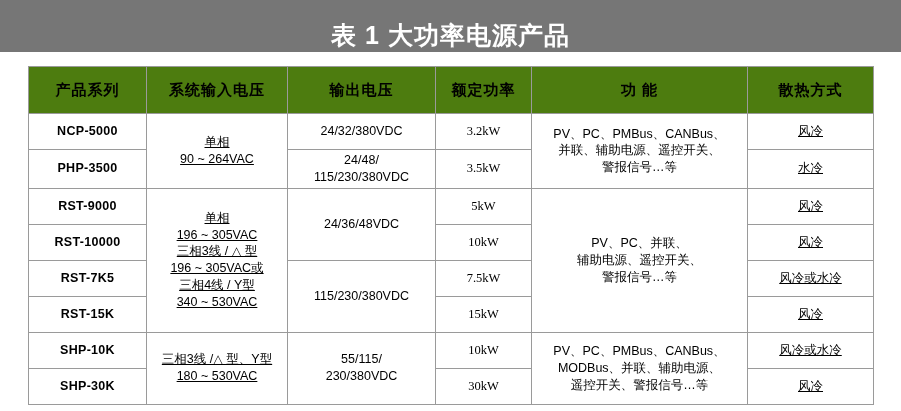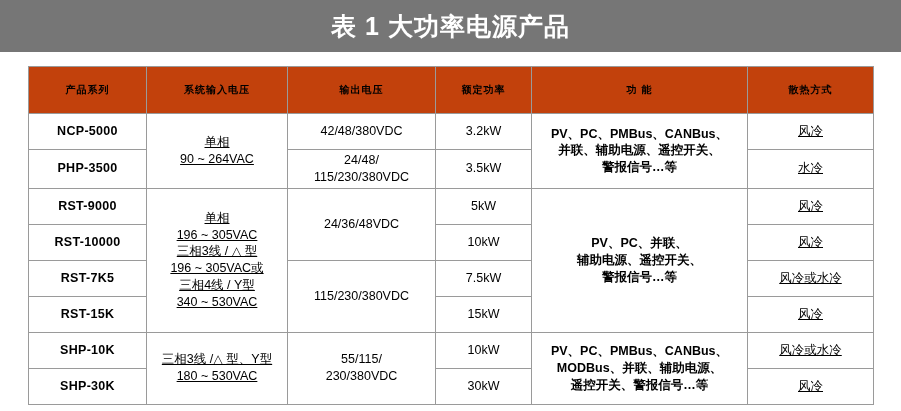--- a/index.html
+++ b/index.html
@@ -17,21 +17,21 @@
     position: relative;
     width: 901px;
     height: 411px;
     background: #ffffff;
     box-sizing: border-box;
   }
   .title-bar {
     height: 52px;
     background: #767676;
     display: flex;
-    align-items: center;
+    align-items: flex-end;
     justify-content: center;
   }
   .title-text {
     color: #ffffff;
     font-size: 25px;
     font-weight: bold;
     letter-spacing: 1px;
   }
   .table-wrap {
     padding: 14px 28px 12px 28px;
@@ -46,44 +46,44 @@
   table.spec td, table.spec th {
     border: 1px solid #9a9a9a;
     text-align: center;
     vertical-align: middle;
     font-size: 12.5px;
     color: #000000;
     padding: 2px 3px;
     line-height: 1.35;
   }
   table.spec thead th {
-    background: #c2410c;
+    background: #4d7c0f;
     font-weight: bold;
-    font-size: 10px;
+    font-size: 15px;
     height: 42px;
     letter-spacing: 1px;
   }
   .col-series { width: 118px; }
   .col-input  { width: 141px; }
   .col-output { width: 148px; }
   .col-power  { width: 96px; }
   .col-func   { width: 216px; }
   .col-cool   { width: 126px; }
 
   td.series {
     font-weight: bold;
     font-size: 13.5px;
     letter-spacing: 0.3px;
   }
   tr.body-row { height: 36px; }
   .cell-multiline { white-space: pre-line; }
-  .func-cell { font-size: 12.5px; line-height: 1.55; font-weight: bold; }
+  .func-cell { font-size: 12.5px; line-height: 1.55; }
   .input-cell { font-size: 12.5px; line-height: 1.5; text-decoration: underline; }
   .output-cell { font-size: 12.5px; line-height: 1.45; }
-  .power-cell { font-size: 13px; }
+  .power-cell { font-size: 13px; font-family: Liberation Serif, serif; }
   .cool-cell { font-size: 12.5px; text-decoration: underline; }
 </style>
 </head>
 <body>
 
 <div class="page">
 
   <div class="title-bar">
     <div class="title-text">表 1 大功率电源产品</div>
   </div>
@@ -107,21 +107,21 @@
           <th>功 能</th>
           <th>散热方式</th>
         </tr>
       </thead>
       <tbody>
 
         <tr class="body-row">
           <td class="series">NCP-5000</td>
           <td class="input-cell cell-multiline" rowspan="2">单相
 90 ~ 264VAC</td>
-          <td class="output-cell cell-multiline">42/48/380VDC</td>
+          <td class="output-cell cell-multiline">24/32/380VDC</td>
           <td class="power-cell">3.2kW</td>
           <td class="func-cell cell-multiline" rowspan="2">PV、PC、PMBus、CANBus、
 并联、辅助电源、遥控开关、
 警报信号…等</td>
           <td class="cool-cell">风冷</td>
         </tr>
 
         <tr class="body-row">
           <td class="series">PHP-3500</td>
           <td class="output-cell cell-multiline">24/48/

